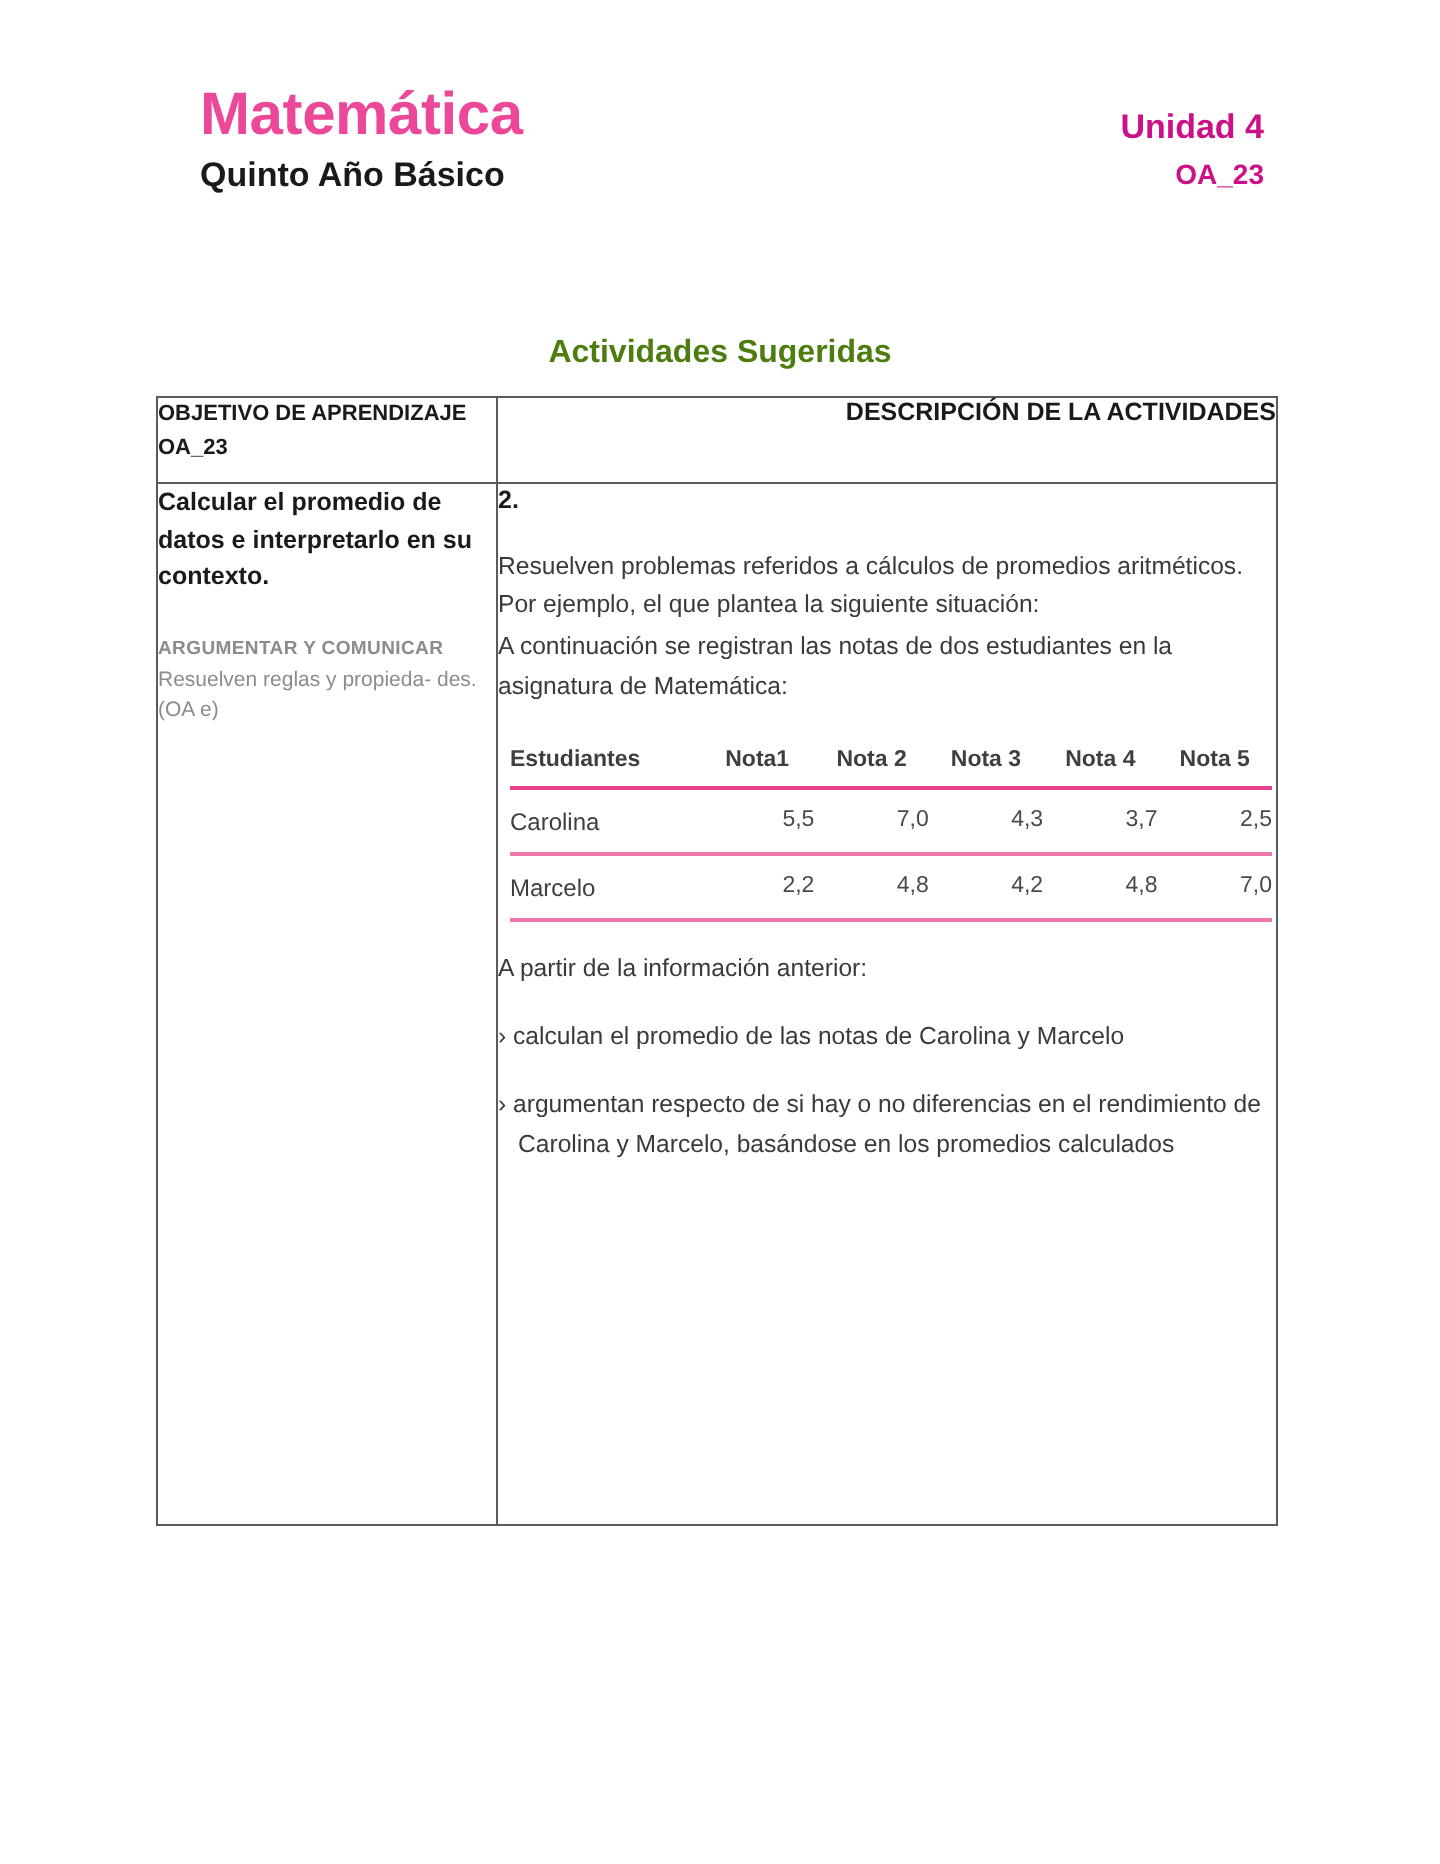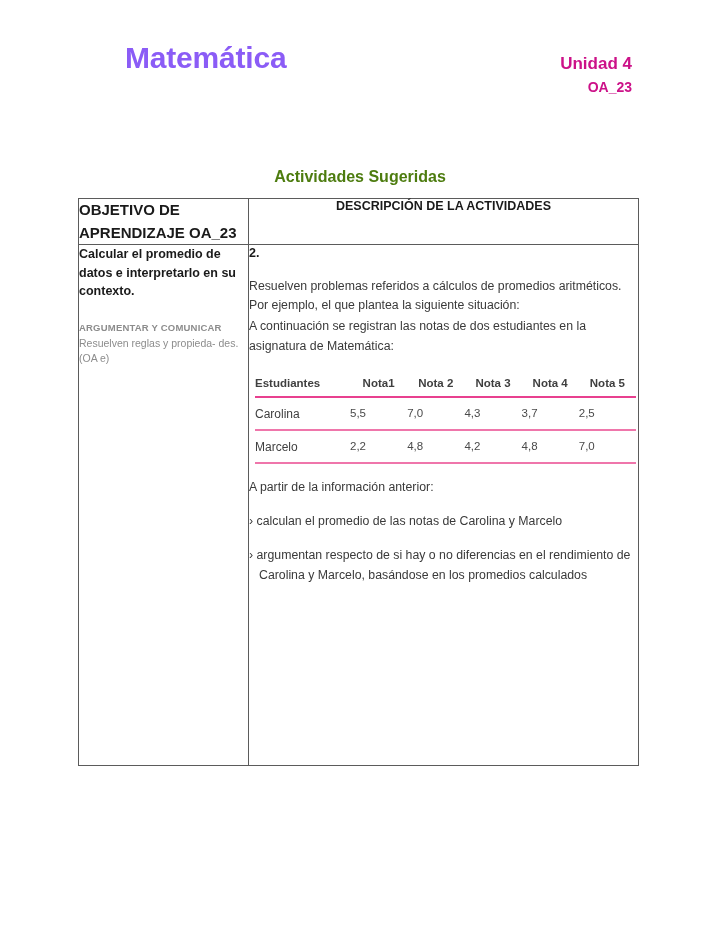--- a/index.html
+++ b/index.html
@@ -25,24 +25,23 @@
     height: 130px;
   }
   .header-left {
     position: absolute;
     left: 100px;
     top: 42px;
   }
   .subject-title {
     font-size: 30px;
     font-weight: bold;
-    color: #8b5cf6;
+    color: #ec4899;
     line-height: 1.08;
     letter-spacing: -0.2px;
-    margin-left: 25px;
   }
   .subject-level {
     font-size: 17px;
     font-weight: bold;
     color: #1a1a1a;
     margin-top: 4px;
     line-height: 1.15;
   }
   .header-right {
     position: absolute;
@@ -88,32 +87,32 @@
   .main-table td {
     border: 1px solid #5b5b5b;
     vertical-align: top;
     padding: 0;
   }
   .col-left  { width: 170px; }
   .col-right { width: 390px; }
 
   .th-left {
     padding: 9px 10px 12px 9px;
-    font-size: 15px;
+    font-size: 11px;
     font-weight: bold;
     color: #1a1a1a;
     line-height: 1.5;
     height: 42px;
   }
   .th-right {
     padding: 9px 10px;
     font-size: 12.5px;
     font-weight: bold;
     color: #1a1a1a;
-    text-align: center;
+    text-align: right;
   }
 
   .cell-left {
     padding: 10px 10px 12px 9px;
     height: 520px;
   }
   .objective-text {
     font-size: 12.5px;
     font-weight: bold;
     color: #1a1a1a;
@@ -181,21 +180,21 @@
   }
   .grades-table th.name-col {
     text-align: left;
     width: 95px;
   }
   .grades-table td {
     font-size: 11.5px;
     color: #4a4a4a;
     padding: 9px 0 8px 0;
     border-bottom: 2.2px solid #ef76ab;
-    text-align: left;
+    text-align: right;
   }
   .grades-table td.name-col {
     text-align: left;
     font-size: 12px;
     color: #3f3f3f;
   }
   .grades-table tr:last-child td {
     border-bottom: 2.2px solid #ef76ab;
   }
 
@@ -211,20 +210,21 @@
   .bullet-mark {
     color: #3a3a3a;
   }
 </style>
 </head>
 <body>
 
 <div class="page-header">
   <div class="header-left">
     <div class="subject-title">Matemática</div>
+    <div class="subject-level">Quinto Año Básico</div>
   </div>
   <div class="header-right">
     <div class="unit-label">Unidad 4</div>
     <div class="oa-label">OA_23</div>
   </div>
 </div>
 
 <div class="section-title">Actividades Sugeridas</div>
 
 <table class="main-table">

